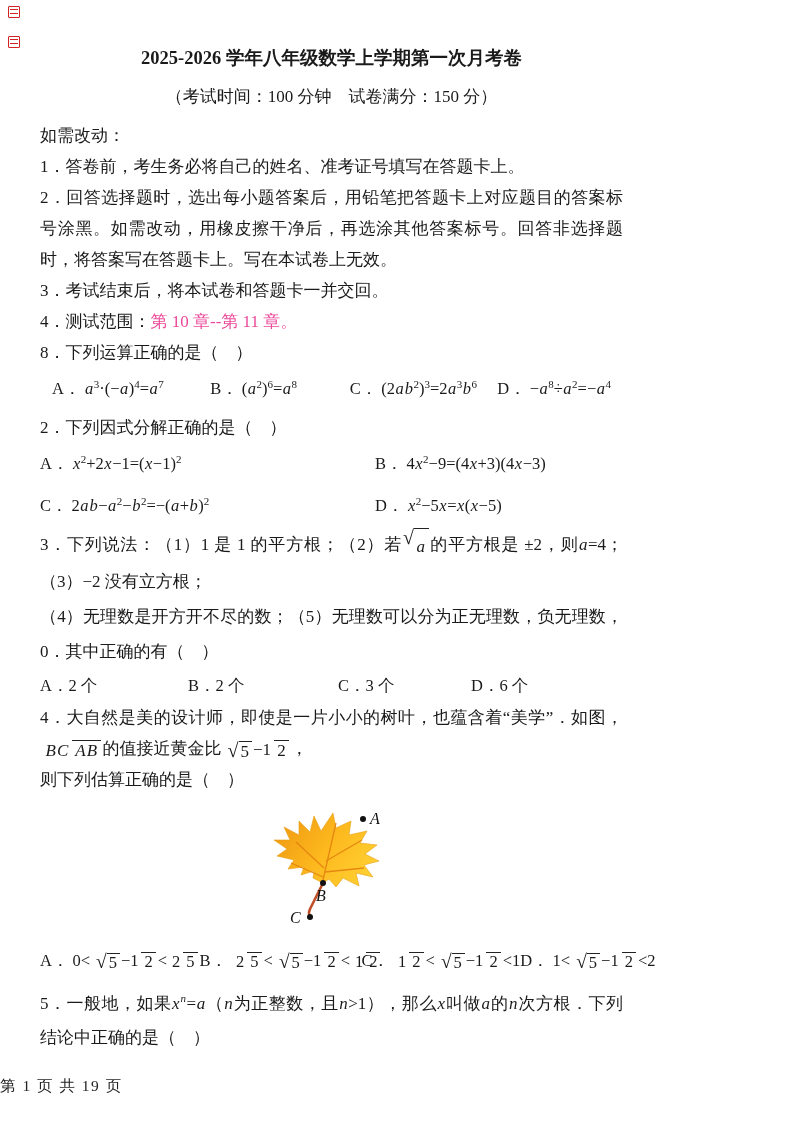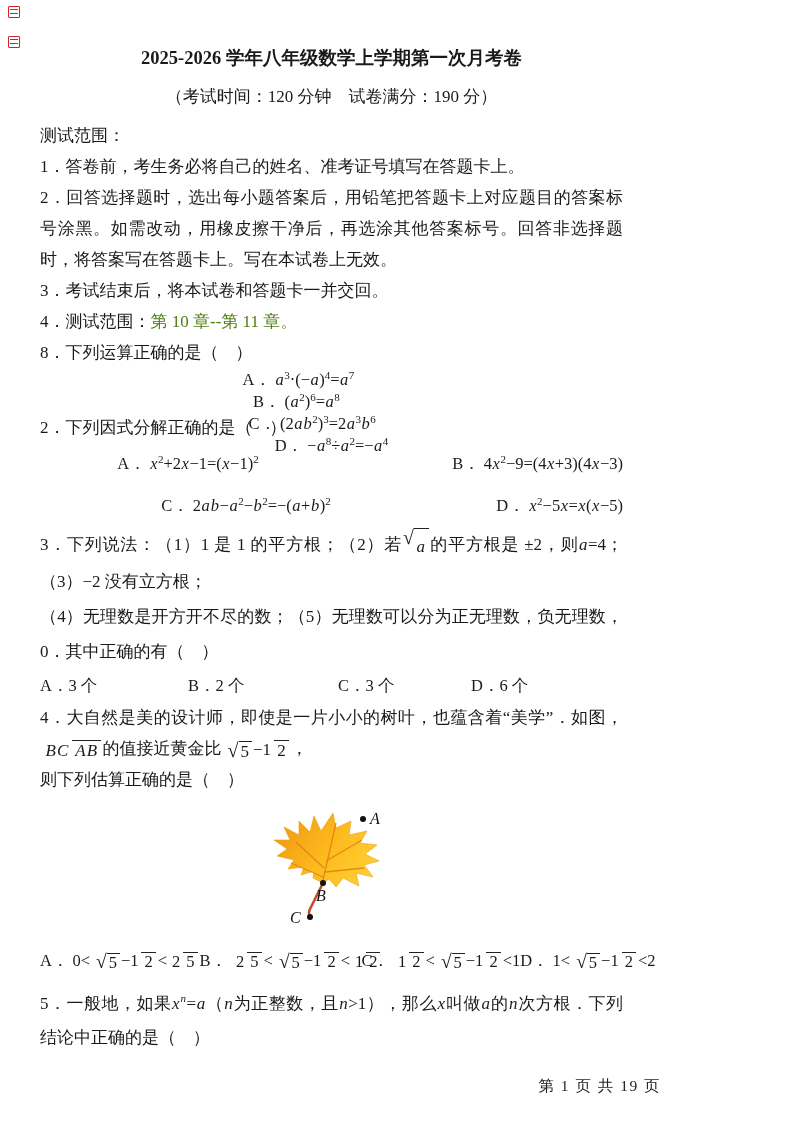--- a/index.html
+++ b/index.html
@@ -7,35 +7,35 @@
     width:793px;height:1122px;overflow:hidden;background:#ffffff;color:#1a1a1a;
     font-family:"Liberation Serif","DejaVu Serif",serif;
   }
   .page{position:relative;width:661px;height:1122px;box-sizing:border-box;padding:46px 38px 0 40px;}
   .title{text-align:center;font-weight:700;font-size:18.5px;line-height:24px;margin-bottom:15px;}
   .subtitle{text-align:center;font-size:17px;line-height:23px;margin-bottom:12px;}
   .para{font-size:17px;line-height:31px;}
   .just{text-align:justify;}
   .bold{font-weight:700;}
   .sec{line-height:33px;margin:3px 0 2px;}
-  .red{color:#4d7c0f;}
+  .red{color:#ec4899;}
   
   .mark{position:absolute;width:12px;height:12px;border:1.3px solid #d42222;border-radius:1px;box-sizing:border-box;}
   .mark::before{content:"";display:block;margin:2px 1px 0;height:3px;border-top:1.1px solid #d42222;border-bottom:1.1px solid #d42222;}
   .m1{left:8px;top:6px}
   .m2{left:8px;top:36px}
   
   .orow{display:flex;font-size:16.5px;align-items:center;}
   .opt{display:inline-block;white-space:nowrap;}
   .olb{padding-right:4px;}
-  .q1opts{height:40px;margin:1px 12px 3px;flex-direction:column;}
+  .q1opts{height:40px;margin:1px 12px 3px;}
   .q1opts .opt:nth-child(1){width:178px}
   .q1opts .opt:nth-child(2){width:157px}
   .q1opts .opt:nth-child(3){width:166px}
-  .q2opts{height:42px;justify-content:flex-end;}
+  .q2opts{height:42px;}
   .q2opts .opt:nth-child(1){width:335px}
   .q3opts{height:33px;}
   .q3opts .opt:nth-child(1){width:148px}
   .q3opts .opt:nth-child(2){width:150px}
   .q3opts .opt:nth-child(3){width:133px}
   .q4opts{height:52px;margin-top:2px;}
   .q4opts .opt:nth-child(1){width:172px}
   .q4opts .opt:nth-child(2){width:162px}
   .q4opts .opt:nth-child(3){width:168px}
   
@@ -43,34 +43,34 @@
   sup{font-size:11px;vertical-align:super;line-height:0;}
   .frac{display:inline-flex;align-items:center;vertical-align:middle;margin:0 2px;line-height:1.12;text-align:center;}
   .fn{padding:0 3px;}
   .fd{border-top:1.2px solid #222;padding:0 3px;}
   .sq{display:inline-flex;align-items:flex-start;vertical-align:middle;margin:0 1px;}
   .rad{line-height:1;font-size:1.18em;transform:translateY(-1px);}
   .vin{border-top:1.2px solid #222;padding:0 3px 0 2px;}
   
   .figwrap{text-align:center;margin:4px 0 2px;height:134px;}
   .figlbl{font-style:italic;font-size:16px;fill:#111;font-family:"Liberation Serif","DejaVu Serif",serif;}
-  .footer{position:absolute;left:0;right:0;top:1076px;text-align:right;font-size:15.5px;letter-spacing:1.5px;color:#222;}
+  .footer{position:absolute;left:0;right:0;top:1076px;text-align:left;font-size:15.5px;letter-spacing:1.5px;color:#222;}
 </style>
 </head>
 <body>
 
 <div class="page">
 
   <span class="mark m1"></span>
   <span class="mark m2"></span>
 
   <div class="title">2025-2026 学年八年级数学上学期第一次月考卷</div>
-  <div class="subtitle">（考试时间：120 分钟　试卷满分：190 分）</div>
+  <div class="subtitle">（考试时间：100 分钟　试卷满分：150 分）</div>
 
-  <div class="para">测试范围：</div>
+  <div class="para">如需改动：</div>
   <div class="para">1．答卷前，考生务必将自己的姓名、准考证号填写在答题卡上。</div>
   <div class="para just">2．回答选择题时，选出每小题答案后，用铅笔把答题卡上对应题目的答案标号涂黑。如需改动，用橡皮擦干净后，再选涂其他答案标号。回答非选择题时，将答案写在答题卡上。写在本试卷上无效。</div>
   <div class="para">3．考试结束后，将本试卷和答题卡一并交回。</div>
   <div class="para"><span>4．测试范围：</span><span class="red">第 10 章--第 11 章。</span></div>
 
 
   <div class="para">8．下列运算正确的是（　）</div>
   <div class="orow q1opts">
     <span class="opt"><span class="olb">A．</span><span class="math"><i>a</i><sup>3</sup>·(−<i>a</i>)<sup>4</sup>=<i>a</i><sup>7</sup></span></span>
     <span class="opt"><span class="olb">B．</span><span class="math">(<i>a</i><sup>2</sup>)<sup>6</sup>=<i>a</i><sup>8</sup></span></span>
@@ -87,21 +87,21 @@
     <span class="opt"><span class="olb">C．</span><span class="math">2<i>a</i><i>b</i>−<i>a</i><sup>2</sup>−<i>b</i><sup>2</sup>=−(<i>a</i>+<i>b</i>)<sup>2</sup></span></span>
     <span class="opt"><span class="olb">D．</span><span class="math"><i>x</i><sup>2</sup>−5<i>x</i>=<i>x</i>(<i>x</i>−5)</span></span>
   </div>
 
   <div class="para just" style="line-height:35px">3．下列说法：（1）1 是 1 的平方根；（2）若<span class="sq">
         <span class="rad">√</span>
         <span class="vin"><i>a</i></span>
       </span>的平方根是 ±2，则<i>a</i>=4；（3）−2 没有立方根；</div>
   <div class="para just" style="line-height:35px">（4）无理数是开方开不尽的数；（5）无理数可以分为正无理数，负无理数，0．其中正确的有（　）</div>
   <div class="orow q3opts">
-    <span class="opt">A．3 个</span>
+    <span class="opt">A．2 个</span>
     <span class="opt">B．2 个</span>
     <span class="opt">C．3 个</span>
     <span class="opt">D．6 个</span>
   </div>
 
   <div class="para just">4．大自然是美的设计师，即使是一片小小的树叶，也蕴含着“美学”．如图，<span class="frac">
         <span class="fn"><i>B</i><i>C</i></span>
         <span class="fd"><i>A</i><i>B</i></span>
       </span>的值接近黄金比<span class="frac">
         <span class="fn"><span class="sq">

